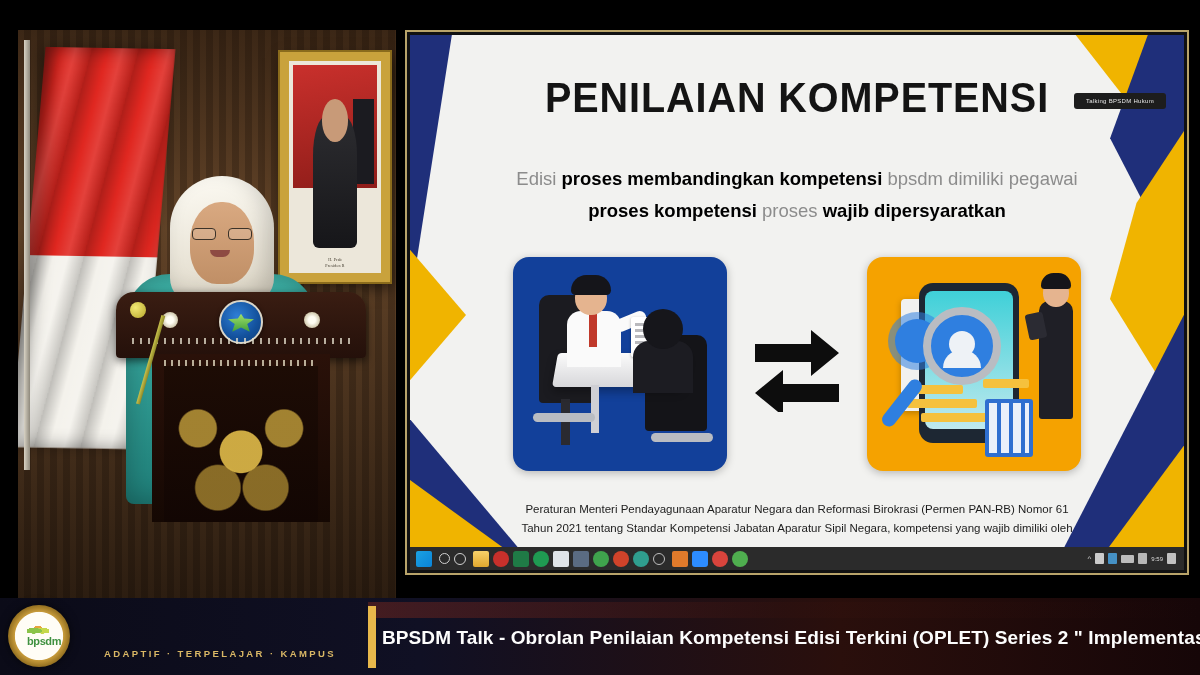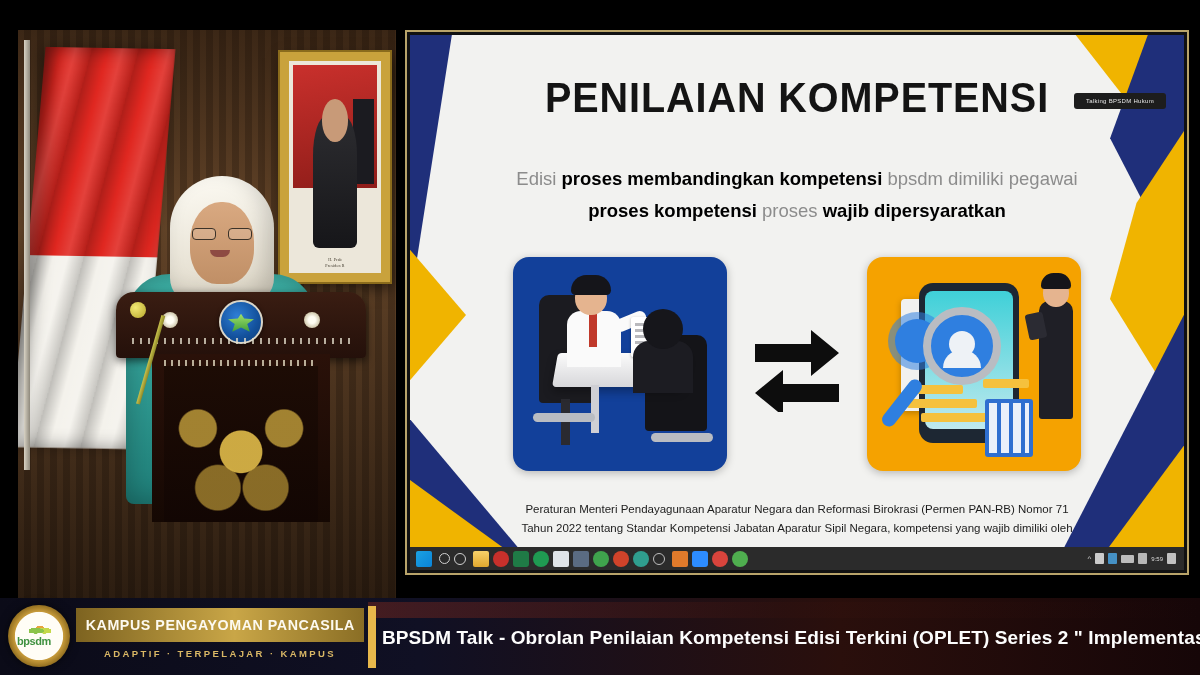--- a/index.html
+++ b/index.html
@@ -230,21 +230,21 @@
   .tb-clock { color:#dcdcdc; font-size:6px; line-height:1; text-align:center; }
 
   
   .banner { position:absolute; left:0; right:0; bottom:0; height:77px;
     background:linear-gradient(90deg,#0b0b18 0%,#101024 35%,#2a0f0c 70%,#160608 100%); }
   .logo { position:absolute; left:8px; top:7px; width:62px; height:62px; border-radius:50%;
     background:radial-gradient(circle at 50% 50%,#fffdf6 54%,#c69a3a 56%,#8d6a1d 72%,#d8b45c 82%,#6a4e12 100%);
     display:flex; align-items:center; justify-content:center;
     box-shadow:0 0 10px rgba(0,0,0,.6); }
   .logo-inner { width:24px; height:46px; border-radius:50%; background:#fffdf6;
-    display:flex; align-items:flex-end; justify-content:center; flex-direction:column; }
+    display:flex; align-items:flex-start; justify-content:center; flex-direction:column; }
   .logo-text { font-size:11px; font-weight:bold; color:#3f9140; letter-spacing:-.4px;
     font-family:"Liberation Sans",sans-serif; }
   .logo-leaf { width:22px; height:8px; margin-bottom:1px;
     background:radial-gradient(ellipse at 30% 60%,#8bc34a 0 40%,transparent 41%),
                radial-gradient(ellipse at 70% 60%,#c5d84a 0 40%,transparent 41%),
                radial-gradient(ellipse at 50% 30%,#e8a33d 0 30%,transparent 31%); }
 
   .brandbox { position:absolute; left:76px; top:10px; width:288px; height:34px;
     background:linear-gradient(90deg,#7d6320,#c9a647 55%,#8a6e25);
     display:flex; align-items:center; justify-content:center; }
@@ -391,22 +391,22 @@
           </div>
           <div class="ps-books"></div>
           <div class="ps-man-body"></div>
           <div class="ps-man-head"></div>
           <div class="ps-man-hair"></div>
           <div class="ps-tablet"></div>
         </div>
       </div>
 
       <div class="slide-note">
-        <div>Peraturan Menteri Pendayagunaan Aparatur Negara dan Reformasi Birokrasi (Permen PAN-RB) Nomor 71</div>
-        <div>Tahun 2022 tentang Standar Kompetensi Jabatan Aparatur Sipil Negara, kompetensi yang wajib dimiliki oleh</div>
+        <div>Peraturan Menteri Pendayagunaan Aparatur Negara dan Reformasi Birokrasi (Permen PAN-RB) Nomor 61</div>
+        <div>Tahun 2021 tentang Standar Kompetensi Jabatan Aparatur Sipil Negara, kompetensi yang wajib dimiliki oleh</div>
       </div>
 
       <div class="stream-tag">Talking BPSDM Hukum</div>
     </div>
 
     <div class="taskbar">
       <div class="tb-icon" style="background:linear-gradient(135deg,#1ba1e2,#0a84d8)"></div>
       <div class="tb-icon" style="background:transparent;border:1.5px solid #d0d0d0;border-radius:50%;width:11px;height:11px;margin-left:5px"></div>
       <div class="tb-icon" style="background:transparent;border:1.5px solid #d0d0d0;border-radius:50%;width:12px;height:12px"></div>
       <div class="tb-icon" style="background:linear-gradient(180deg,#f7d06a,#e0a72e);margin-left:5px"></div>
@@ -439,23 +439,20 @@
   <div class="banner">
     <div class="ticker-glow"></div>
 
     <div class="logo">
       <div class="logo-inner">
         <div class="logo-leaf"></div>
         <div class="logo-text">bpsdm</div>
       </div>
     </div>
 
-    <div class="brandbox">
-      <div class="brand-title">KAMPUS PENGAYOMAN PANCASILA</div>
-    </div>
     <div class="brand-sub">ADAPTIF  ·  TERPELAJAR  ·  KAMPUS</div>
 
     <div class="ticker-bar-left"></div>
     <div class="ticker">
       <div class="ticker-text">BPSDM Talk - Obrolan Penilaian Kompetensi Edisi Terkini (OPLET) Series 2 " Implementasi Tin</div>
     </div>
   </div>
 
 </div>
 

